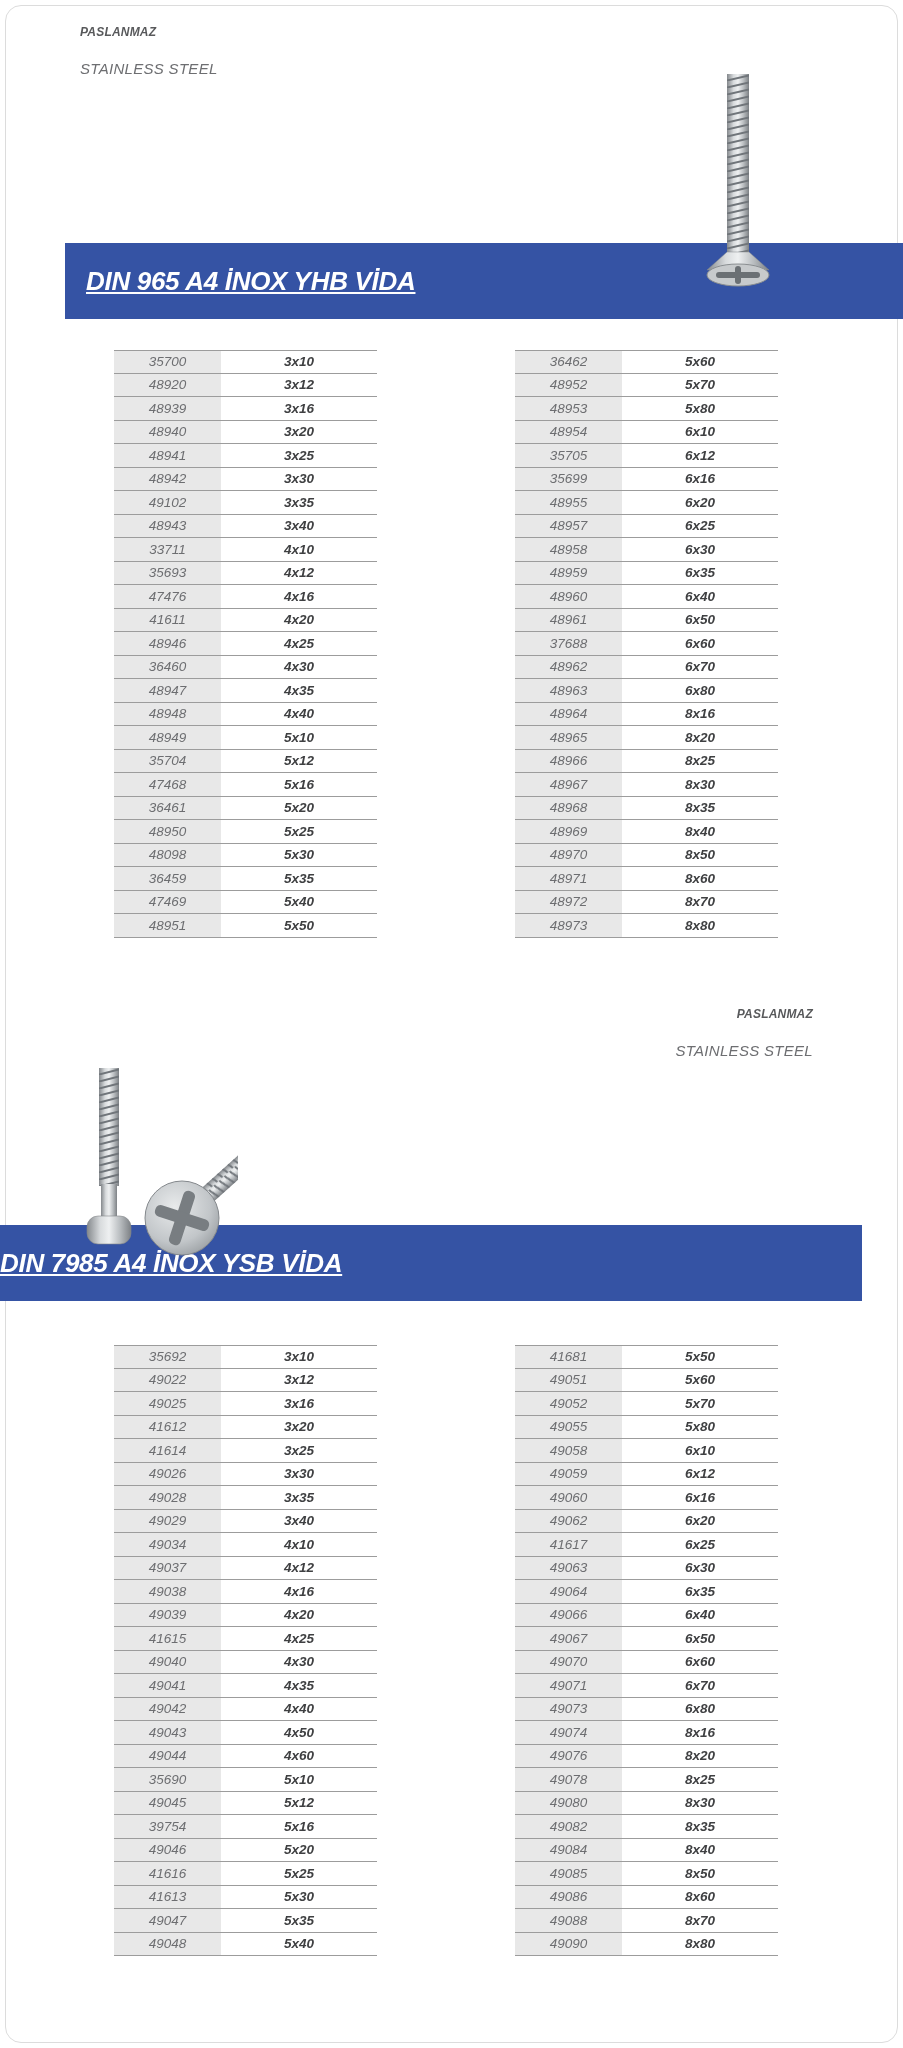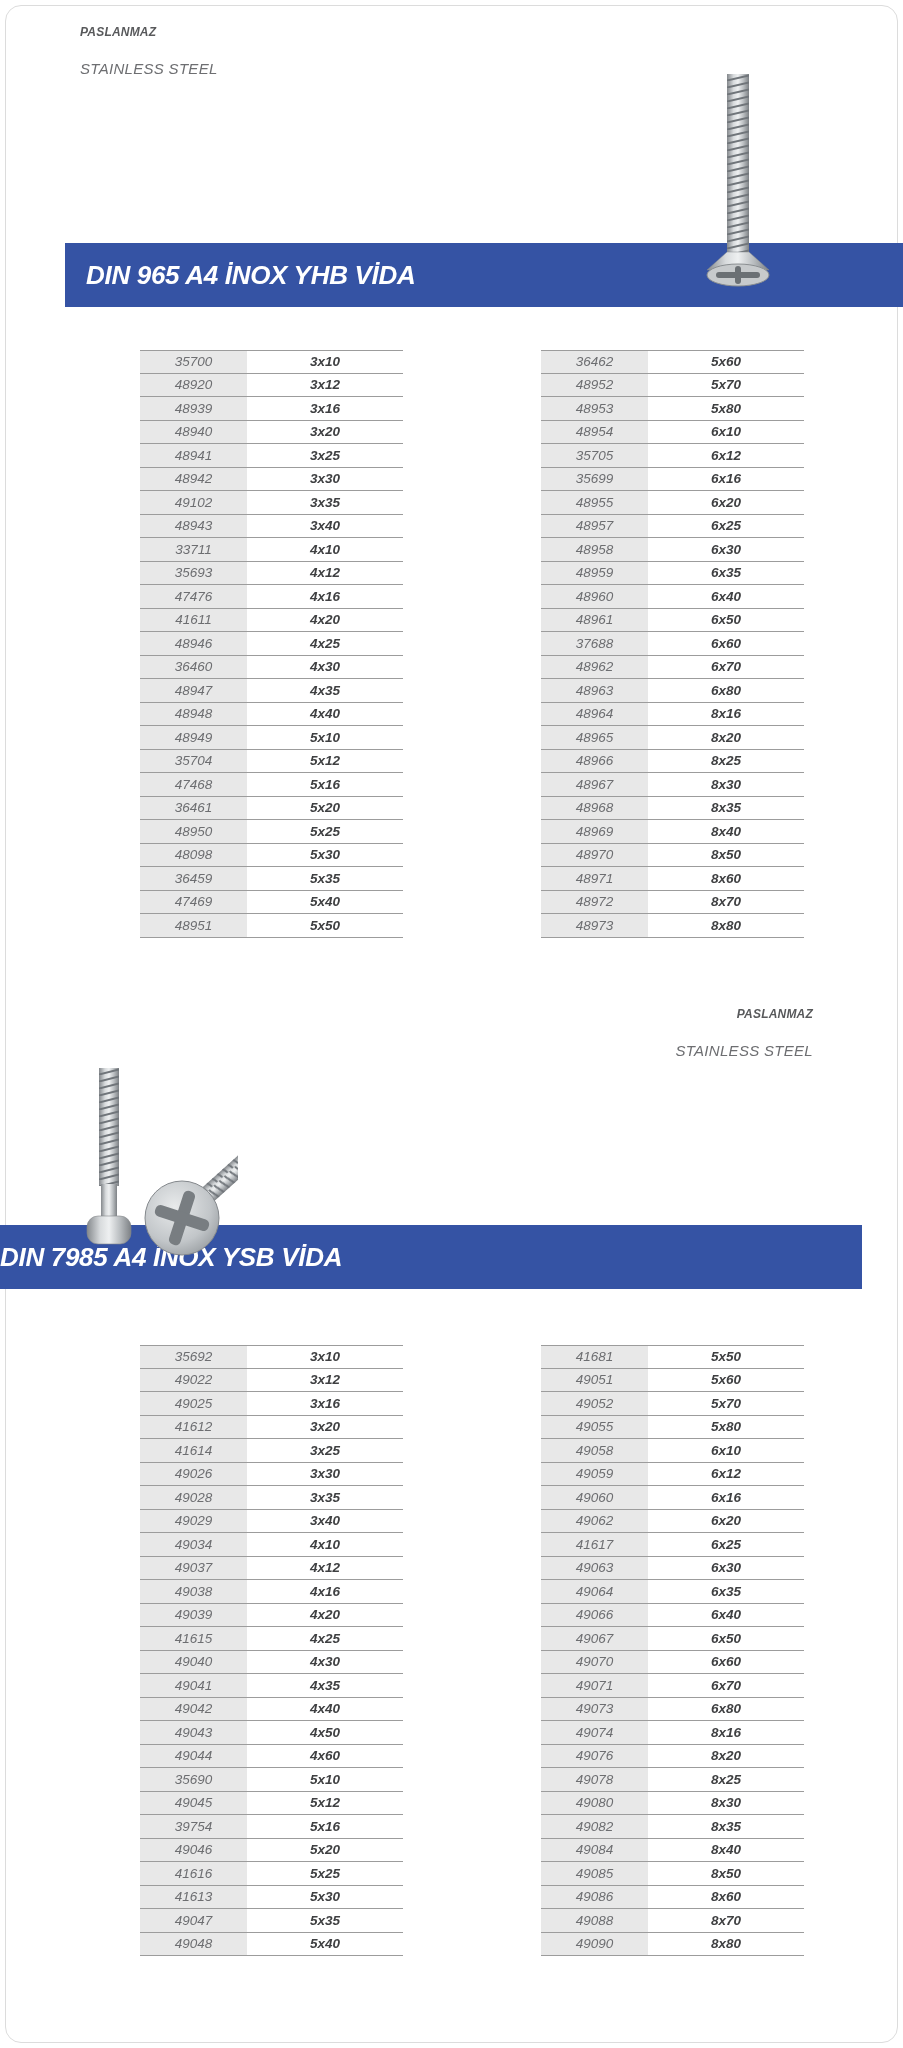--- a/index.html
+++ b/index.html
@@ -17,31 +17,32 @@
     pointer-events:none;
   }
   
   .steel-label { position:absolute; line-height:1.15; }
   .steel-label.s1 { left:80px; top:26px; text-align:left; }
   .steel-label.s2 { right:90px; top:1008px; text-align:right; }
   .steel-bold  { font-size:12px; font-weight:bold; font-style:italic; color:#58595b; letter-spacing:0.2px; }
   .steel-light { font-size:15px; font-style:italic; color:#6d6e71; letter-spacing:0.3px;margin-top:20px; }
   
   .banner {
-    position:absolute; height:64px;
+    position:absolute; height:76px;
     background:#3553a4;
     display:flex; align-items:center;
     color:#ffffff; font-weight:bold; font-style:italic;
     font-size:26px; letter-spacing:-0.3px;
     white-space:nowrap;
+    text-decoration:underline;
   }
   .banner-1 { left:65px; right:0; top:243px; padding-left:21px; justify-content:flex-start; }
   .banner-2 { left:0; width:830px; top:1225px; padding-right:32px; justify-content:flex-start; }
   
-  .table { position:absolute;margin-left:26px; }
+  .table { position:absolute; }
   .row { display:flex; height:23.5px; box-sizing:border-box; border-bottom:1px solid #9c9c9c; }
   .row:first-child { border-top:1px solid #9c9c9c; }
   .cell { display:flex; align-items:center; justify-content:center; font-style:italic; font-size:13.5px; box-sizing:border-box; }
   .cell.code { width:107px; background:#e8e8e8; color:#6d6e71; }
   .cell.size { width:156px; background:#ffffff; color:#3f4042; font-weight:bold; }
   
   .screw { position:absolute; z-index:5; }
   .screw-a { left:699px; top:72px; width:78px; height:228px; }
   .screw-b { left:76px; top:1066px; width:162px; height:202px; }
 </style>

